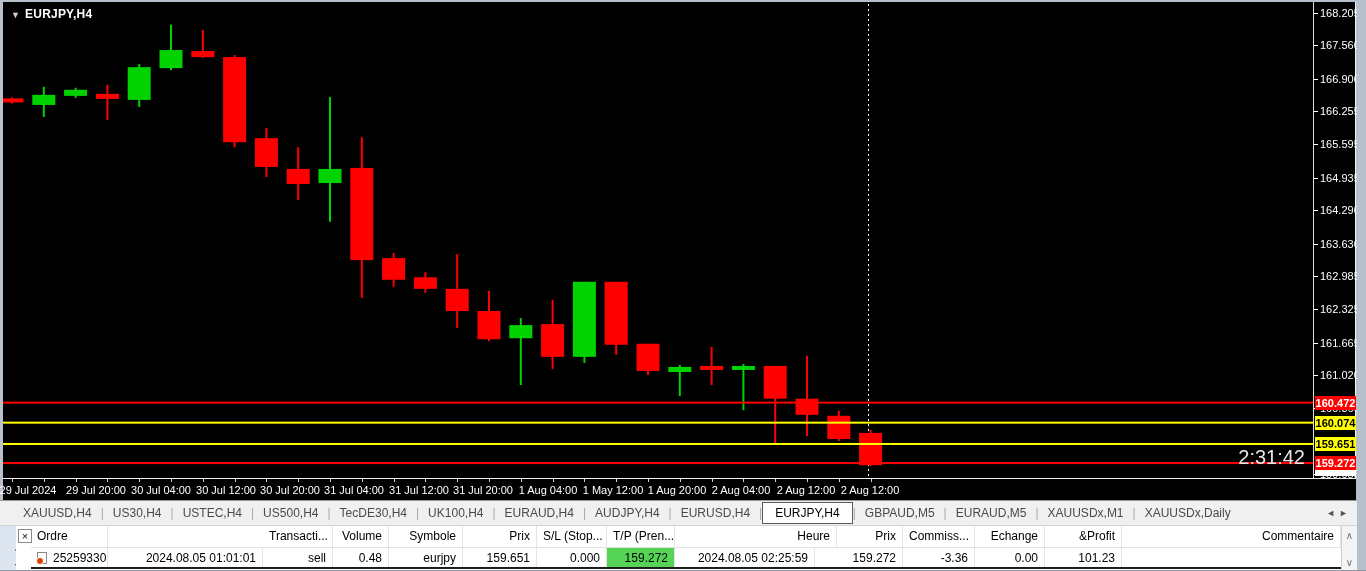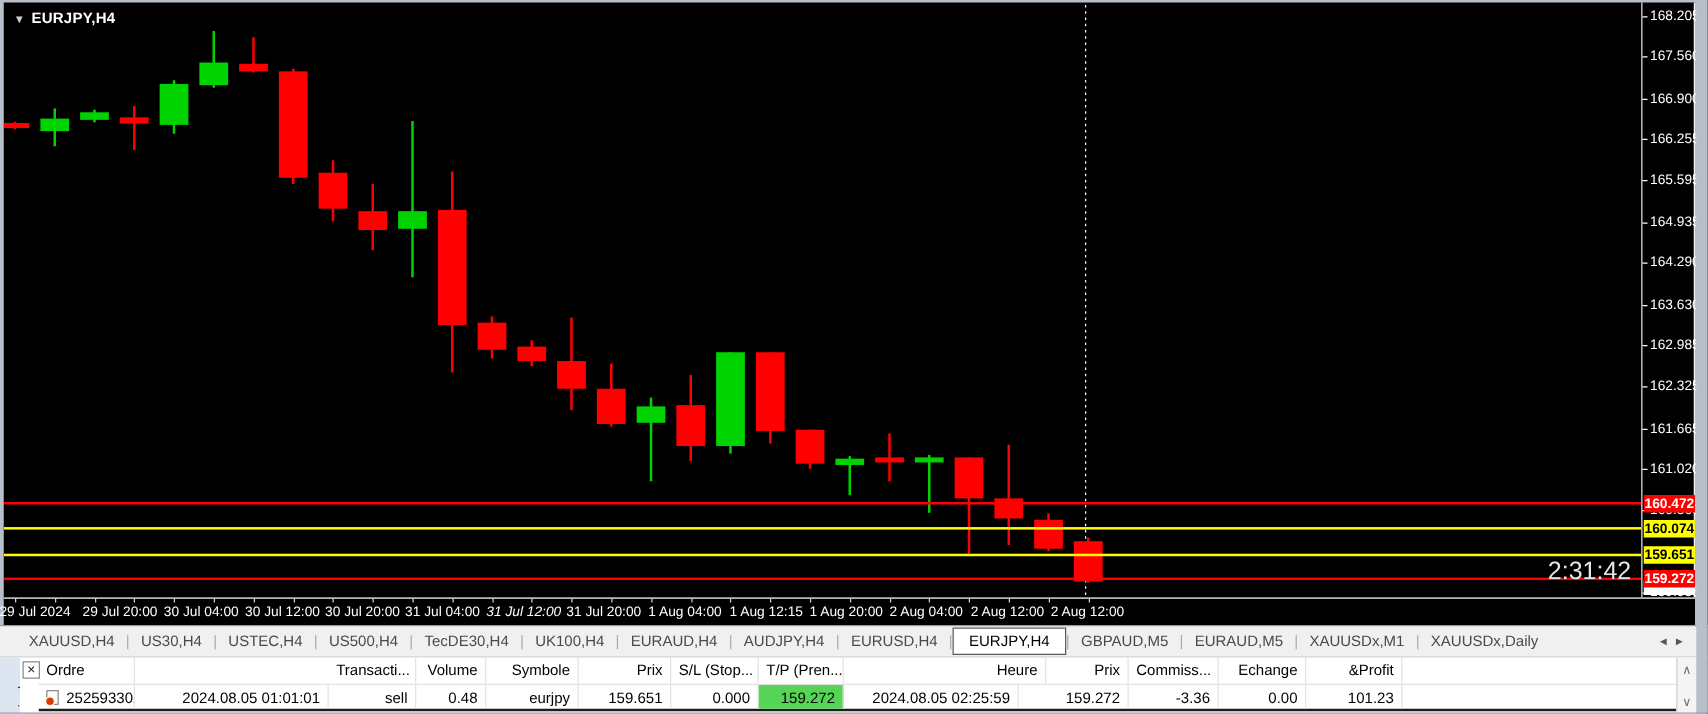--- a/index.html
+++ b/index.html
@@ -169,24 +169,24 @@
       <div class="ttick" style="left: 772.2px;"></div>
       <div class="ttick" style="left: 804px;"></div>
       <div class="ttick" style="left: 835.8px;"></div>
       <div class="ttick" style="left: 867.6px;"></div>
       <div class="tlabel" style="left: 25px;">29 Jul 2024</div>
       <div class="tlabel" style="left: 93px;">29 Jul 20:00</div>
       <div class="tlabel" style="left: 158px;">30 Jul 04:00</div>
       <div class="tlabel" style="left: 223px;">30 Jul 12:00</div>
       <div class="tlabel" style="left: 287px;">30 Jul 20:00</div>
       <div class="tlabel" style="left: 351px;">31 Jul 04:00</div>
-      <div class="tlabel" style="left: 416px; font-style: italic;">31 Jul 12:00</div>
+      <div class="tlabel" style="left: 416px;">31 Jul 12:00</div>
       <div class="tlabel" style="left: 480px;">31 Jul 20:00</div>
       <div class="tlabel" style="left: 545px;">1 Aug 04:00</div>
-      <div class="tlabel" style="left: 610px;">1 Aug 12:15</div>
+      <div class="tlabel" style="left: 610px;">1 May 12:00</div>
       <div class="tlabel" style="left: 674px;">1 Aug 20:00</div>
       <div class="tlabel" style="left: 738px;">2 Aug 04:00</div>
       <div class="tlabel" style="left: 803px;">2 Aug 12:00</div>
       <div class="tlabel" style="left: 867px;">2 Aug 12:00</div>
     </div>
 
   <div id="tab-bar">
     <span class="tab">XAUUSD,H4</span>
       <span class="tab-sep">|</span>
       <span class="tab">US30,H4</span>
@@ -229,20 +229,21 @@
           <div class="cell right" style="left: 302px; width: 56px;">Volume</div>
           <div class="cell right" style="left: 358px; width: 74px;">Symbole</div>
           <div class="cell right" style="left: 432px; width: 74px;">Prix</div>
           <div class="cell right" style="left: 506px; width: 70px;">S/L (Stop...</div>
           <div class="cell right" style="left: 576px; width: 68px;">T/P (Pren...</div>
           <div class="cell right" style="left: 644px; width: 162px;">Heure</div>
           <div class="cell right" style="left: 806px; width: 66px;">Prix</div>
           <div class="cell right" style="left: 872px; width: 72px;">Commiss...</div>
           <div class="cell right" style="left: 944px; width: 70px;">Echange</div>
           <div class="cell right" style="left: 1014px; width: 77px;">&amp;Profit</div>
+          <div class="cell right" style="left: 1091px; width: 219px;">Commentaire</div>
         </div>
       <div class="drow" id="table-row">
           <div class="cell" style="left: 0px; width: 77px;"><span class="order-icon"></span>252593302</div>
           <div class="cell right" style="left: 77px; width: 155px;">2024.08.05 01:01:01</div>
           <div class="cell right" style="left: 232px; width: 70px;">sell</div>
           <div class="cell right" style="left: 302px; width: 56px;">0.48</div>
           <div class="cell right" style="left: 358px; width: 74px;">eurjpy</div>
           <div class="cell right" style="left: 432px; width: 74px;">159.651</div>
           <div class="cell right" style="left: 506px; width: 70px;">0.000</div>
           <div class="cell right tp-green" style="left: 576px; width: 68px;">159.272</div>

